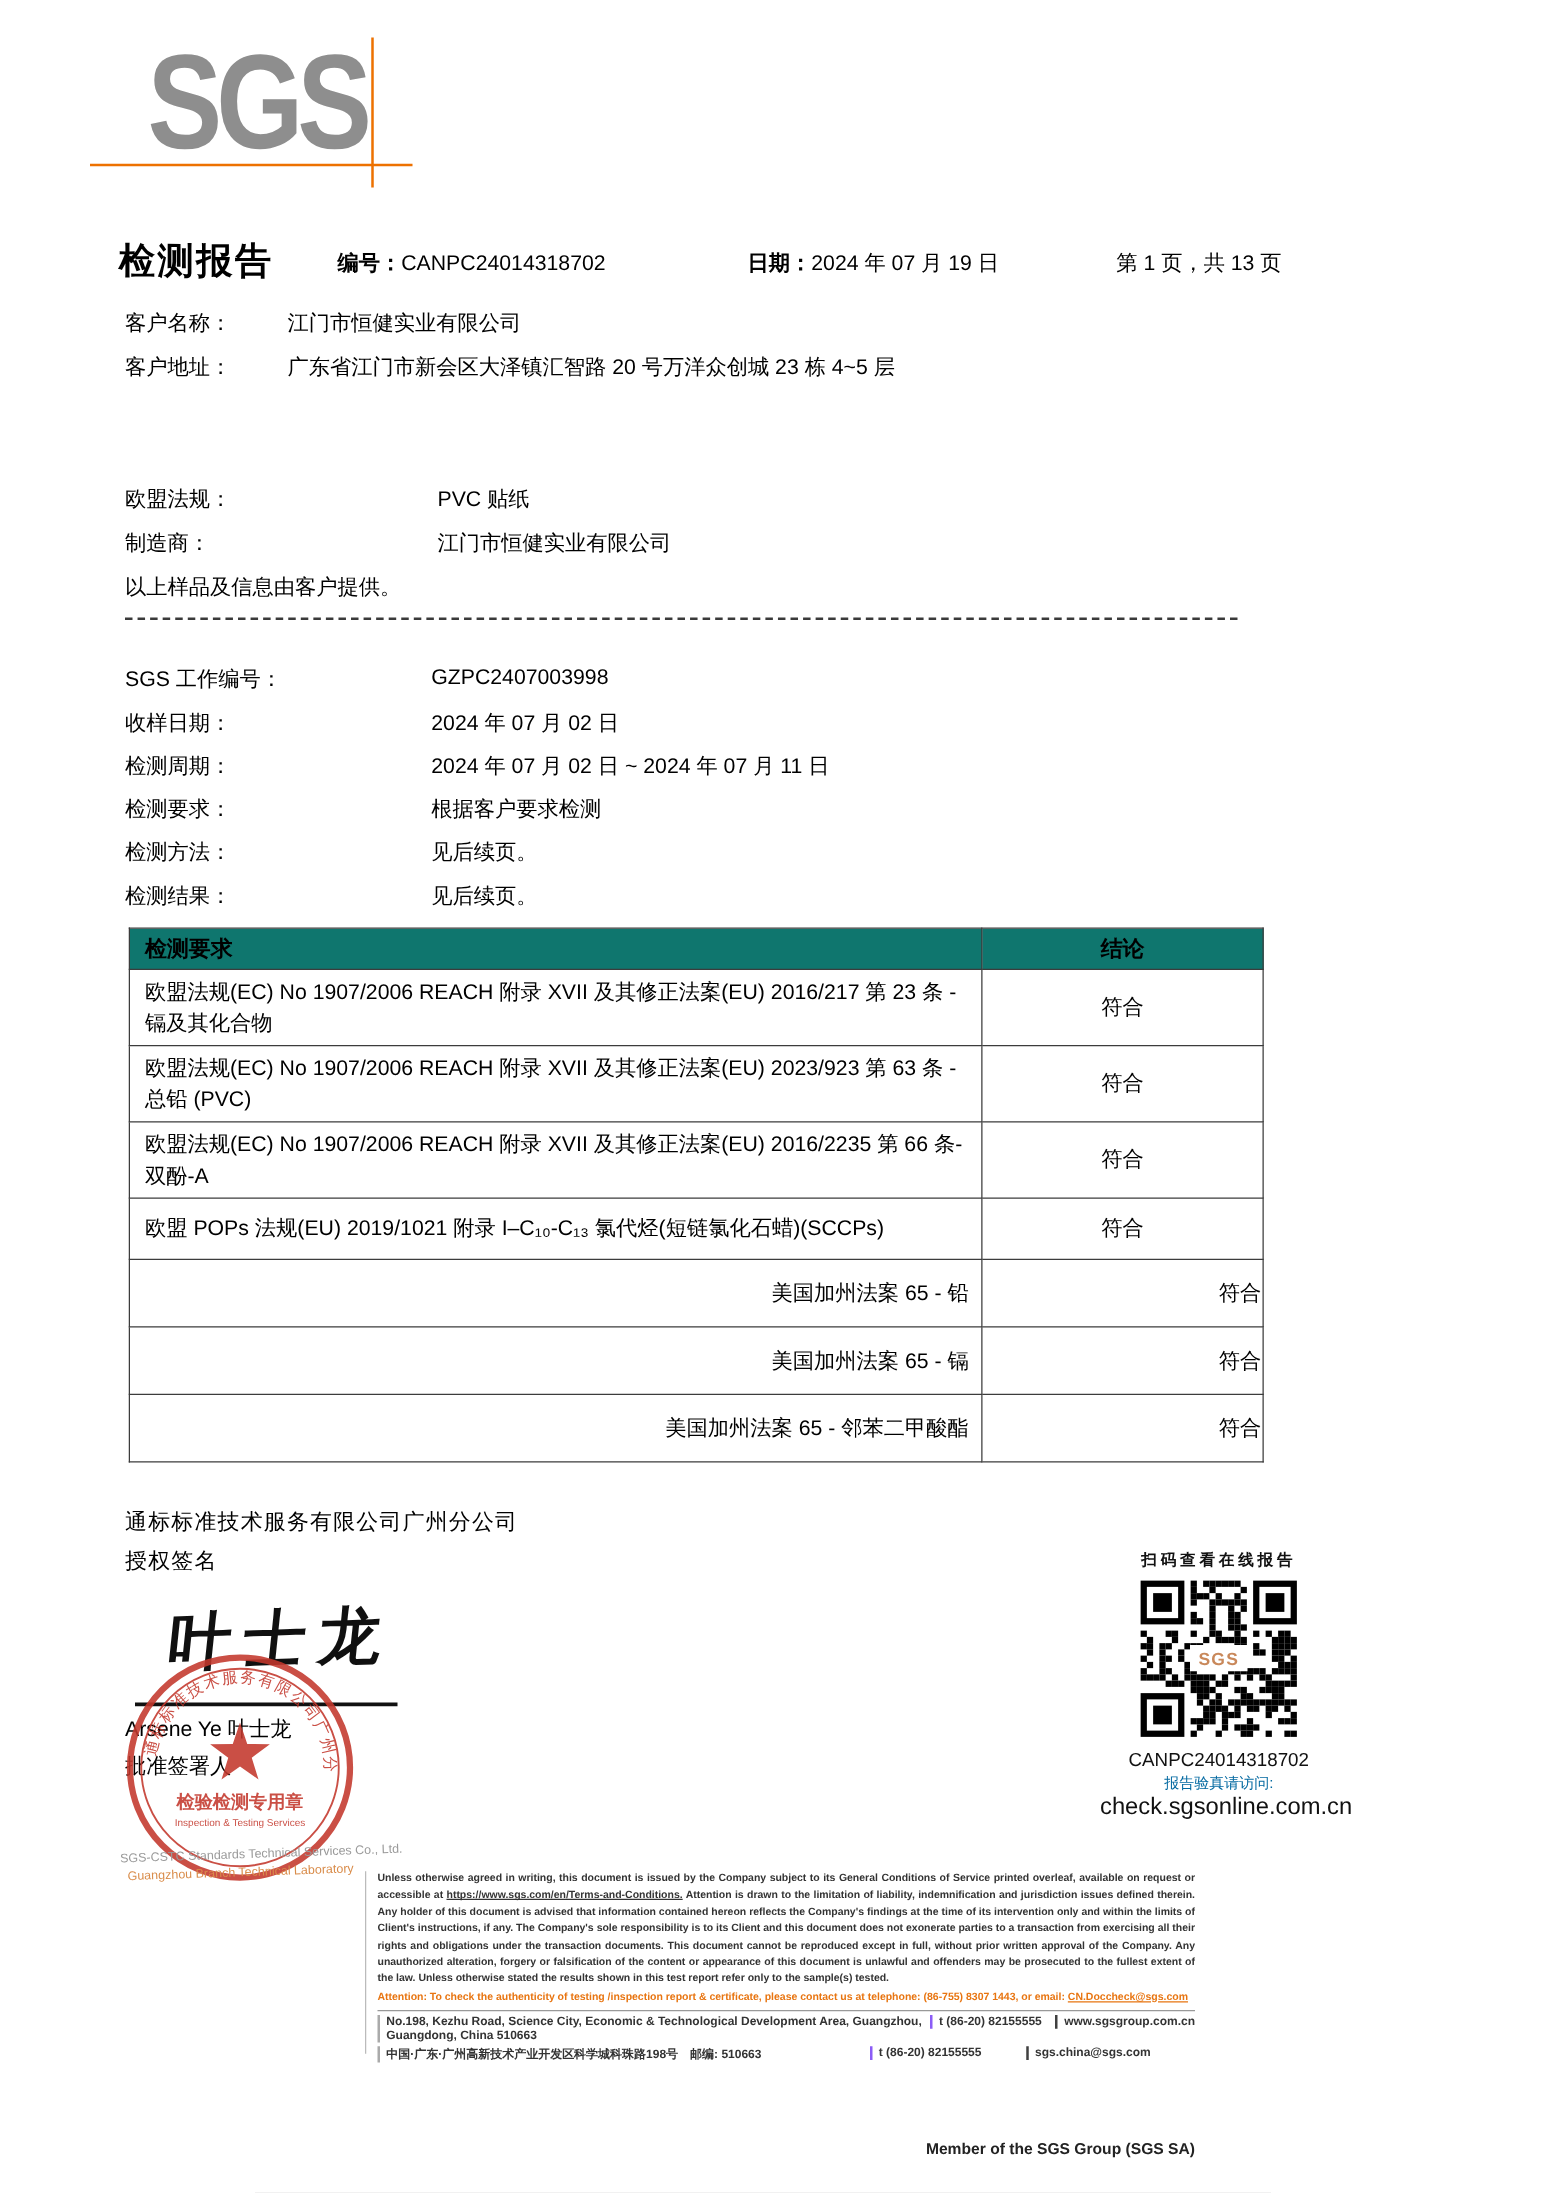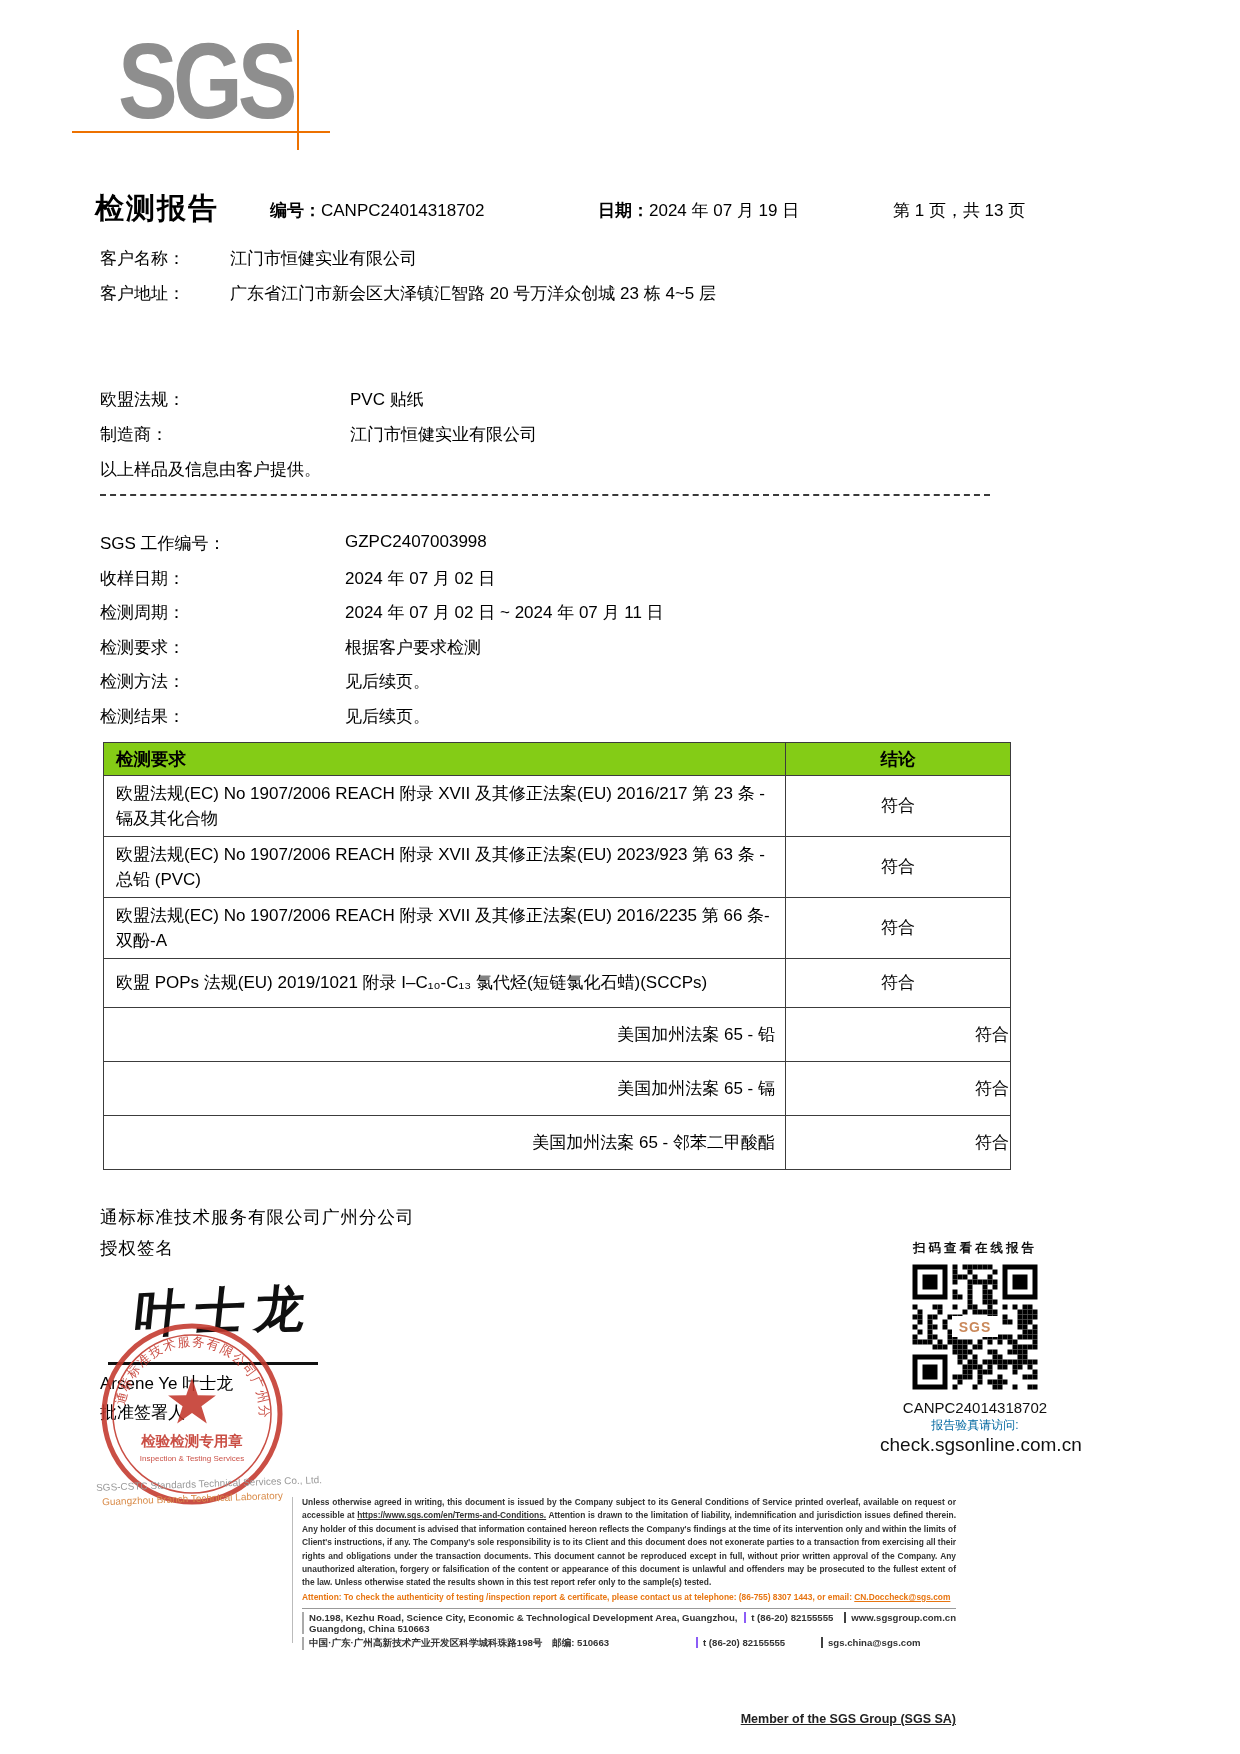--- a/index.html
+++ b/index.html
@@ -21,21 +21,21 @@
 
   .label-col{left:100px;font-size:17px;}
   .val-col{font-size:17px;}
 
   .dashsep{left:100px;top:494px;width:890px;border-top:2px dashed #3a3a3a;height:0;}
 
   
   table.results{position:absolute;left:103px;top:742px;width:907px;border-collapse:collapse;
                 table-layout:fixed;font-size:17px;}
   table.results th,table.results td{border:1.5px solid #3c3c3c;line-height:1.5;}
-  table.results th{background:#84cc16;height:30px;font-size:17.5px;margin-top:13px;}
+  table.results th{background:#0f766e;height:30px;font-size:17.5px;margin-top:13px;}
   th.req-h{text-align:left;padding-left:12px;}
   th.con-h{text-align:center;}
   td.req{padding:4px 10px 4px 12px;text-align:left;}
   td.con{text-align:center;}
   tr.r2l td{height:52px;}
   tr.r1l td{height:40px;}
   tr.r1lb td{height:45px;text-align:right;}
 
   
   .company-line{left:100px;top:1205px;font-size:17.5px;letter-spacing:1px;}
@@ -65,21 +65,21 @@
   .foot-block{left:302px;top:1496px;width:654px;}
   .disclaimer{font-size:8.4px;line-height:13.4px;text-align:justify;color:#333;font-weight:bold;}
   .terms-url{text-decoration:underline;}
   .attention{font-size:8.4px;line-height:13.4px;text-align:justify;color:#e87511;font-weight:bold;margin-top:1px;}
   .attn-email{text-decoration:underline;}
   .foot-rule{border-top:1px solid #999;margin-top:4px;}
   .addr-row{display:flex;align-items:flex-start;margin-top:3px;font-size:9.6px;font-weight:bold;color:#333;}
   .addr-main{flex:1 1 auto;border-left:2px solid #aaa;padding-left:5px;}
   .addr-tel{width:118px;border-left:2px solid #8b5cf6;padding-left:5px;}
   .addr-web{width:128px;border-left:2px solid #404040;padding-left:5px;}
-  .member-line{left:300px;top:1712px;width:656px;text-align:right;font-size:12.5px;font-weight:bold;color:#222;text-decoration:underline;}
+  .member-line{left:300px;top:1712px;width:656px;text-align:right;font-size:12.5px;font-weight:bold;color:#222;}
 </style>
 </head>
 <body>
 
 <div class="page">
 
   <div class="abs sgs-logo">SGS</div>
   <div class="abs logo-vline"></div>
   <div class="abs logo-hline"></div>
 

